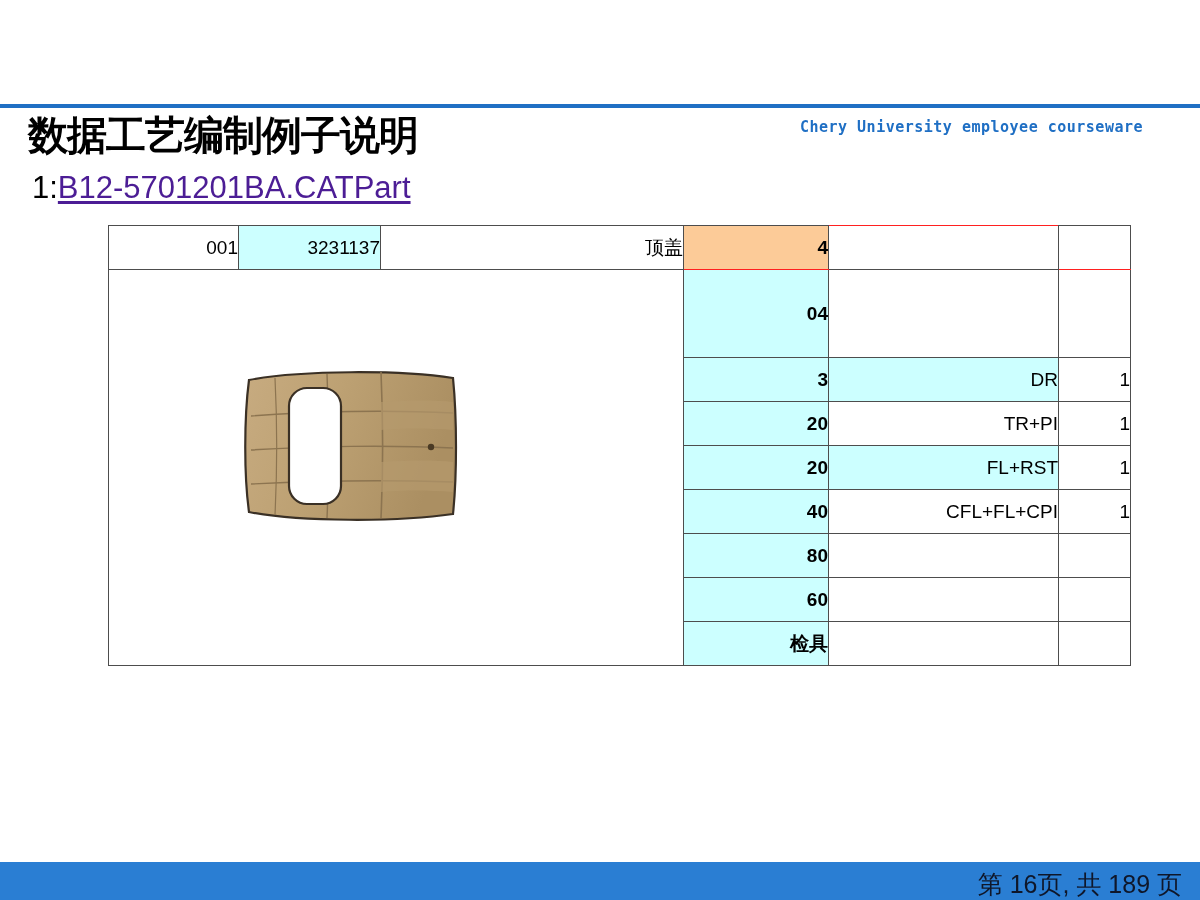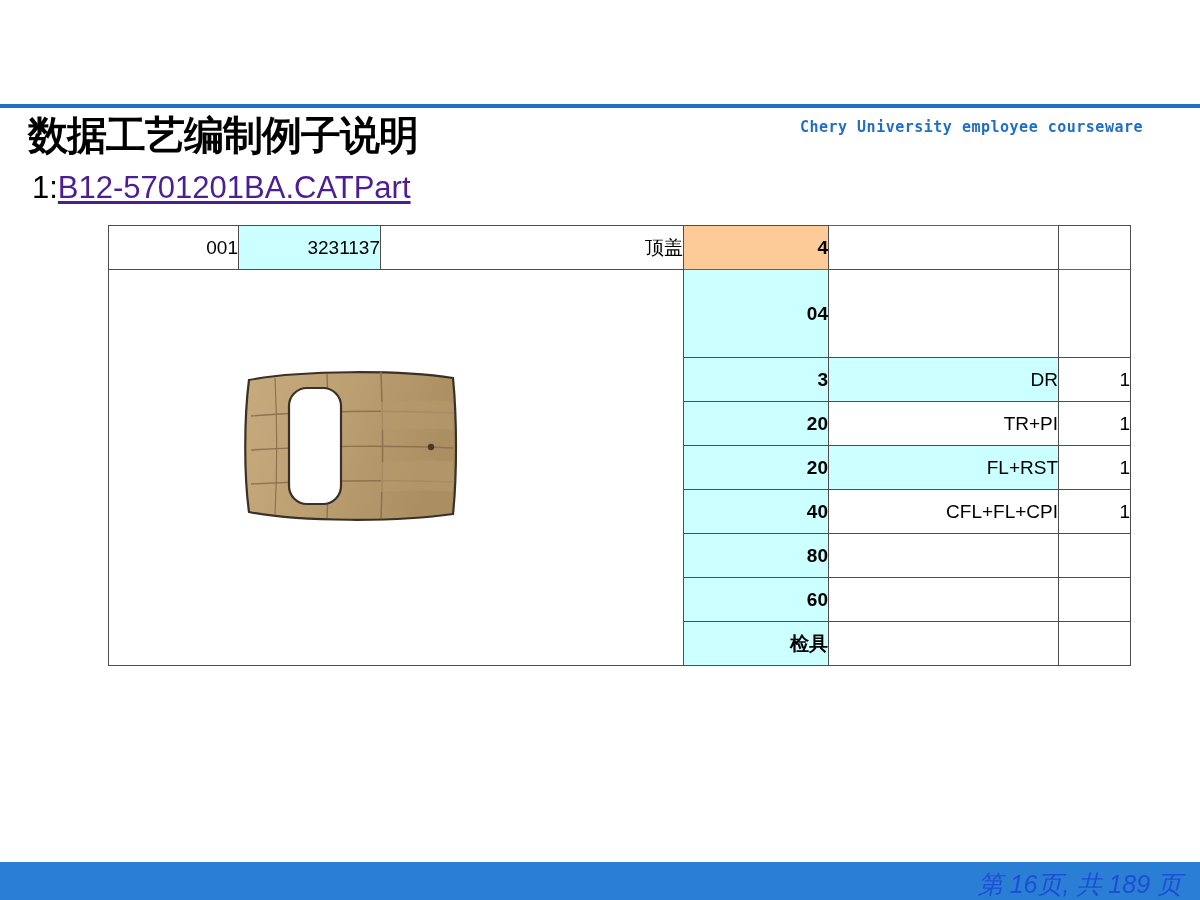--- a/index.html
+++ b/index.html
@@ -122,23 +122,22 @@
     top: 862px;
     width: 1200px;
     height: 38px;
     background: #2a7ed3;
   }
   #page-number {
     position: absolute;
     right: 18px;
     top: 868px;
     font-size: 25px;
-    color: #1d4ed8;
-    white-space: nowrap;
-    font-style: italic;
+    color: #0f172a;
+    white-space: nowrap;
   }
 </style>
 </head>
 <body>
 
 <div id="header-rule"></div>
 
 <div id="slide-title">数据工艺编制例子说明</div>
 
 <div id="courseware-label">Chery University employee courseware</div>

